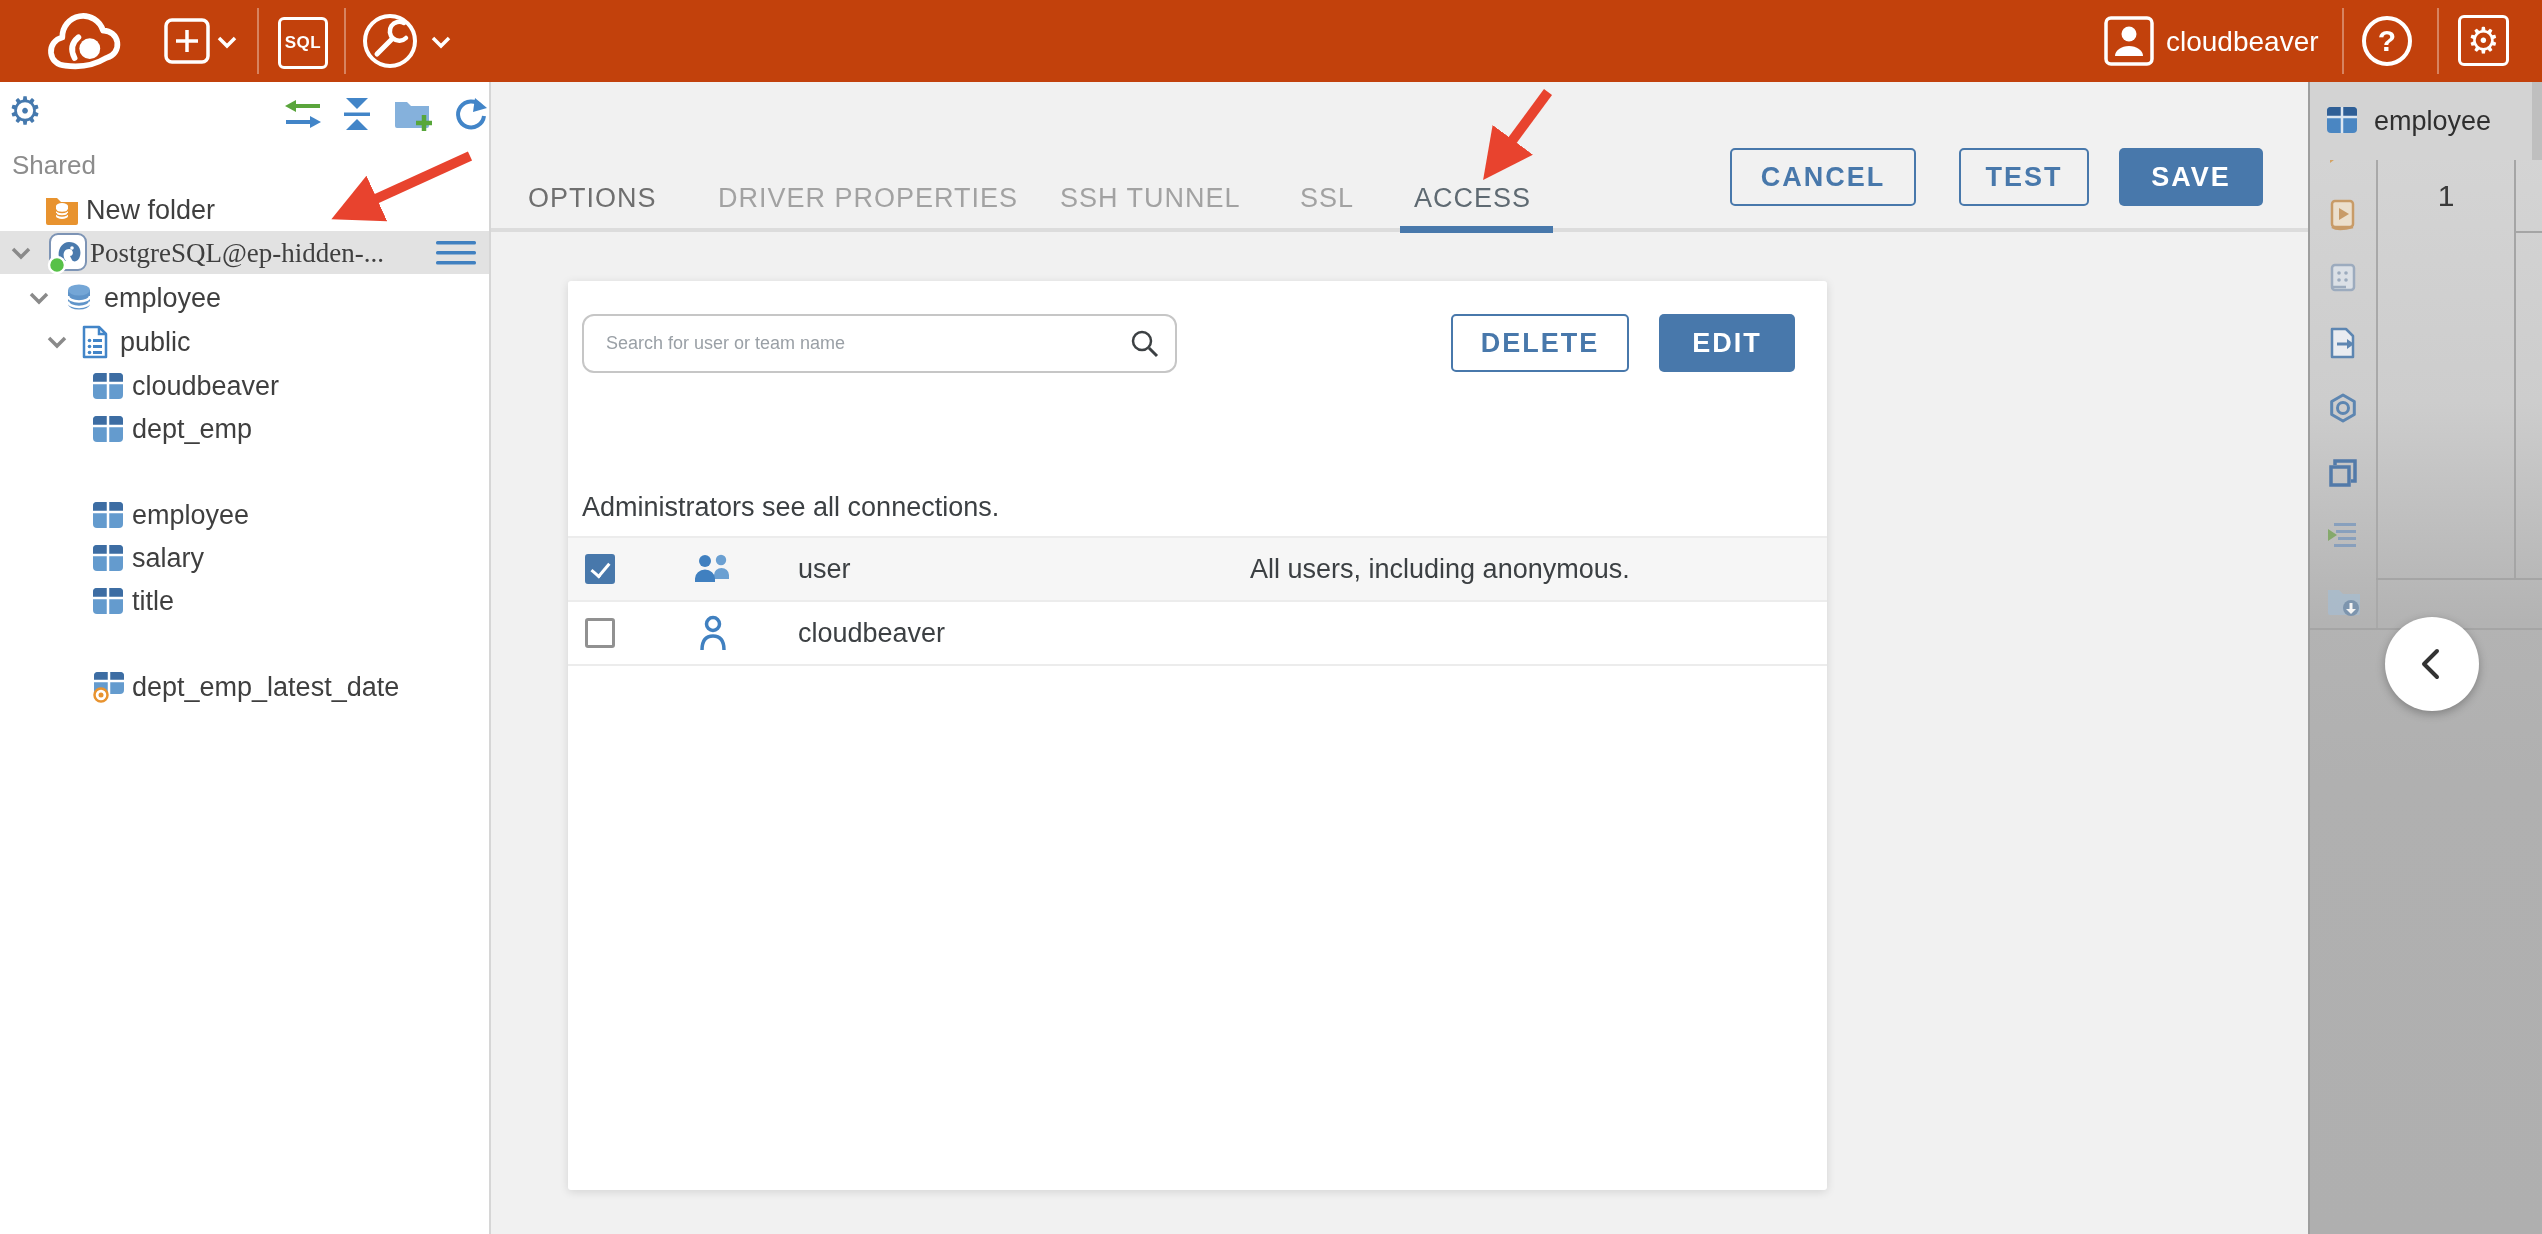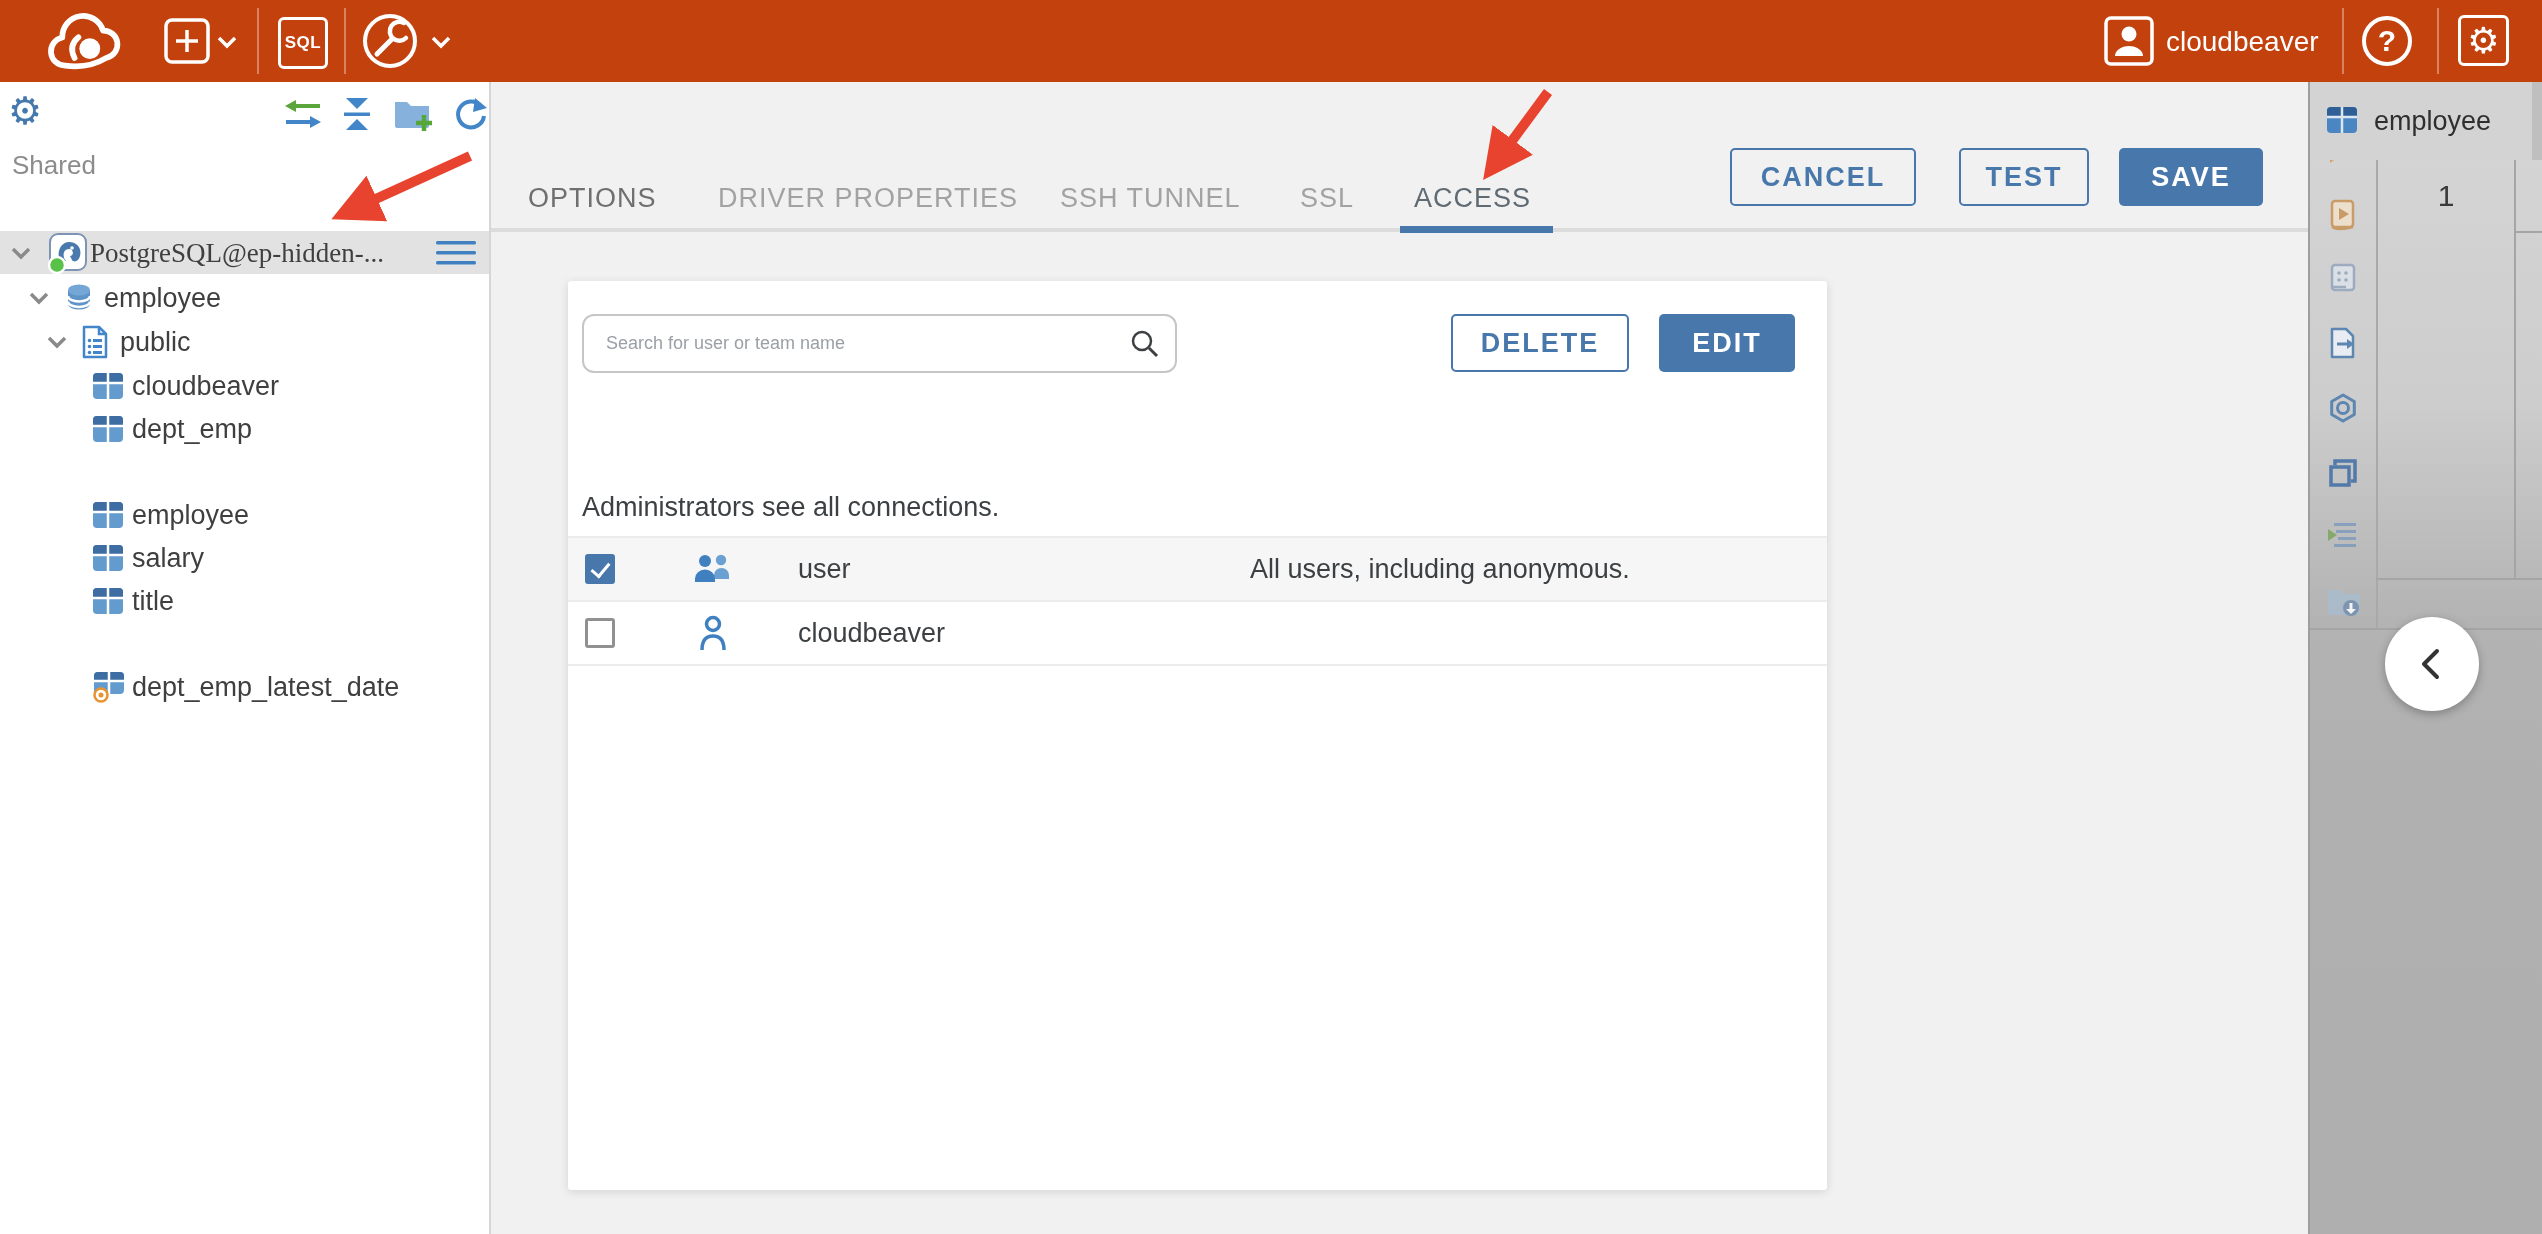--- a/index.html
+++ b/index.html
@@ -179,20 +179,32 @@
     </div>
     <div class="abs" style="left:450px;top:13px;cursor:pointer;">
       <svg width="38" height="38" viewBox="0 0 38 38">
         <path d="M31 11 A13 13 0 1 0 34 21" fill="none" stroke="#4285c8" stroke-width="4"></path>
         <polygon points="25,3 37,13 23,17" fill="#4285c8"></polygon>
       </svg>
     </div>
 
     <div class="section-label">Shared</div>
 
+    <div class="trow" style="top:106px;">
+      <span class="ticon" style="left:44px;">
+        <svg width="36" height="34" viewBox="0 0 36 34">
+          <path d="M2 5 h11 l4 4 h17 v21 a2 2 0 0 1 -2 2 H4 a2 2 0 0 1 -2 -2 z" fill="#e8932f"></path>
+          <rect x="12" y="13" width="12" height="10" fill="#fff"></rect>
+          <ellipse cx="18" cy="13" rx="6" ry="3" fill="#fff"></ellipse>
+          <ellipse cx="18" cy="23" rx="6" ry="3" fill="#fff"></ellipse>
+          <path d="M12 16.5 a6 3 0 0 0 12 0 M12 20 a6 3 0 0 0 12 0" stroke="#e8932f" stroke-width="1.5" fill="none"></path>
+        </svg>
+      </span>
+      <span class="tl" style="left:86px;">New folder</span>
+    </div>
 
     <div class="trow selected" style="top:149px;font-family:Liberation Serif, serif;">
       <span class="tchev" style="left:10px;">
         <svg width="22" height="14" viewBox="0 0 22 14">
             <polyline points="3,3 11,11 19,3" fill="none" stroke="#8a8a8a" stroke-width="3.5"></polyline>
           </svg>
       </span>
       <span class="ticon" style="left:46px;">
         <svg width="42" height="42" viewBox="0 0 42 42">
           <rect x="4" y="2" width="36" height="36" rx="8" fill="#fff" stroke="#7d94b5" stroke-width="2"></rect>

